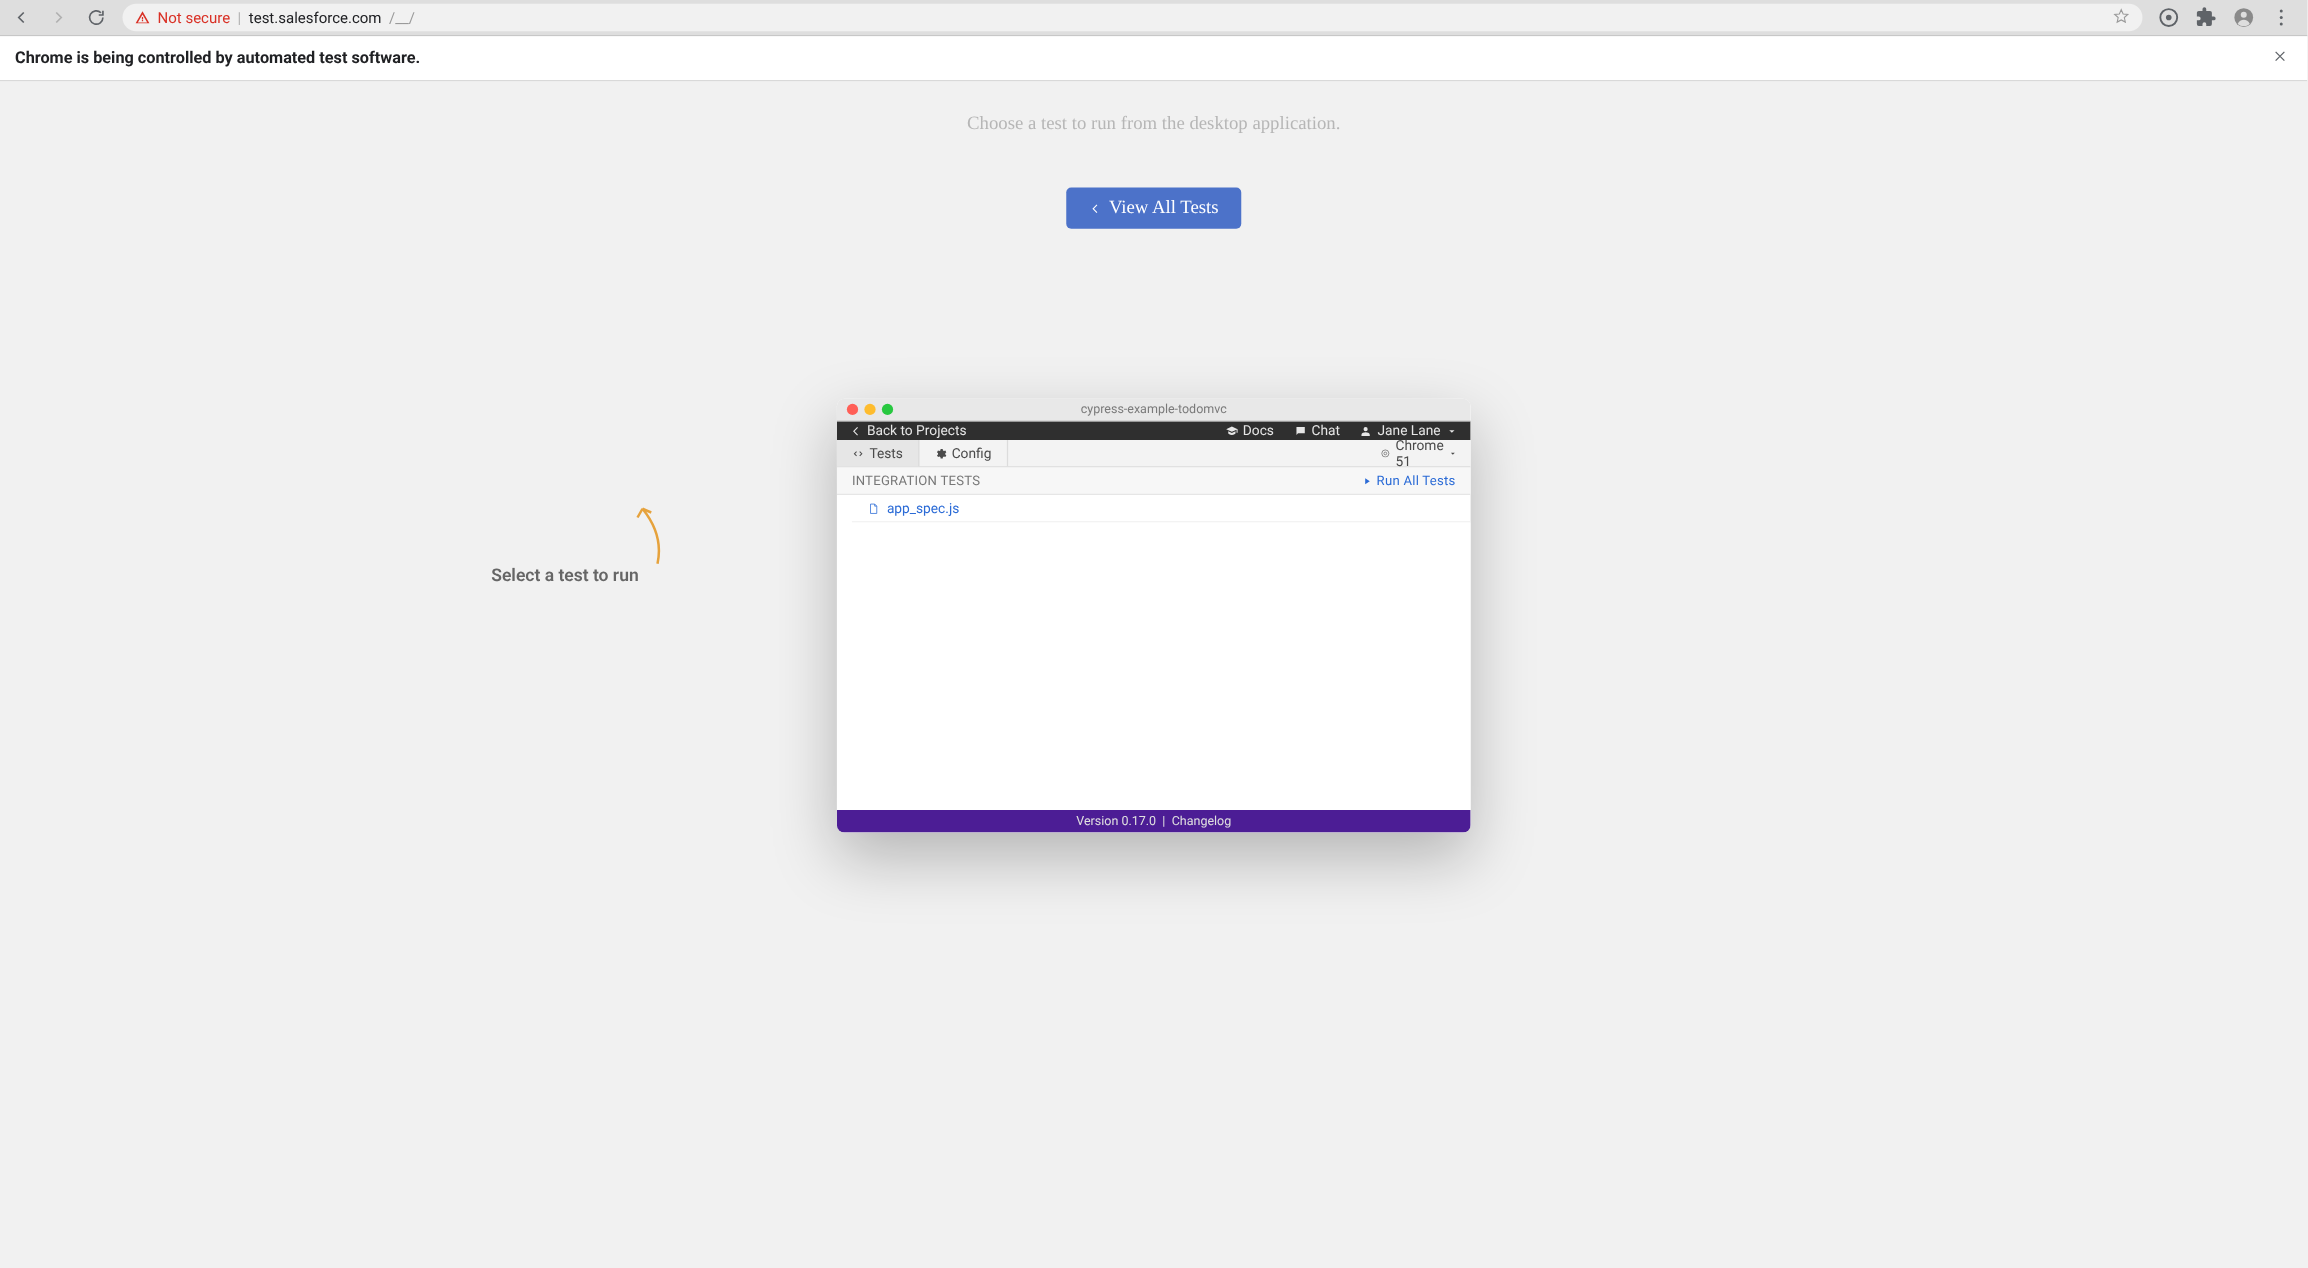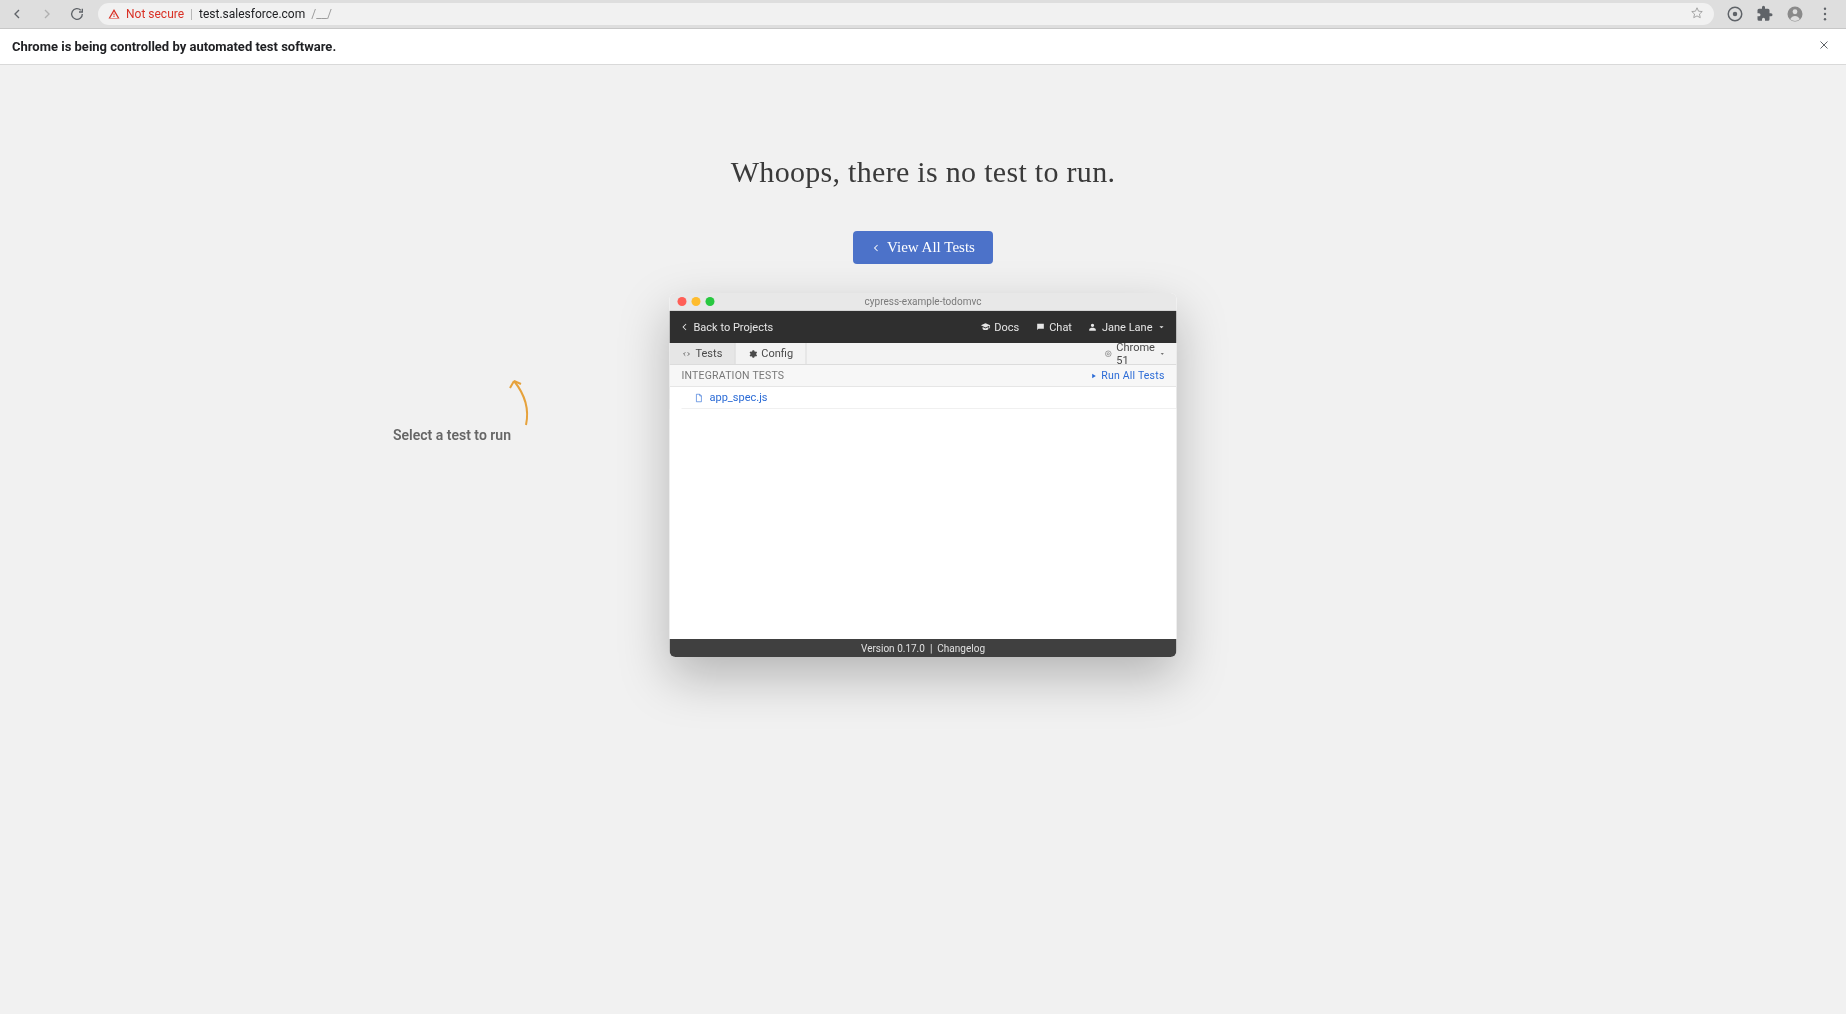--- a/index.html
+++ b/index.html
@@ -129,21 +129,21 @@
     position:absolute; left:8px; top:4px; display:flex; gap:5px;
   }
   .traffic-lights span{
     width:9px; height:9px; border-radius:50%; display:block;
   }
   .tl-red{background:#ff5f57;}
   .tl-yellow{background:#febc2e;}
   .tl-green{background:#28c840;}
 
   .app-nav{
-    height:32px;
+    height:15px;
     background:#2f2f2f;
     color:#e6e6e6;
     display:flex;
     align-items:center;
     font-size:11px;
     padding:0 10px;
     gap:16px;
   }
   .app-nav .back{
     display:flex; align-items:center; gap:4px; cursor:pointer;
@@ -203,21 +203,21 @@
     margin-left:12px;
   }
   .test-row svg{width:10px;height:10px;}
 
   .app-body-blank{
     height:230px;
     background:#fff;
   }
   .app-footer{
     height:18px;
-    background:#404040;
+    background:#4c1d95;
     color:#e0e0e0;
     font-size:10px;
     display:flex;
     align-items:center;
     justify-content:center;
     gap:5px;
   }
   .app-footer .changelog{ color:#e0e0e0; }
 
   
@@ -319,21 +319,21 @@
 <div class="info-bar">
   <span>Chrome is being controlled by automated test software.</span>
   <span class="close-x">
     <svg width="12" height="12" viewBox="0 0 24 24">
         <path stroke="currentColor" stroke-width="2" d="M5 5l14 14M19 5L5 19"></path>
       </svg>
   </span>
 </div>
 
 <div class="page">
-  <div class="headline">Whoops, there is no test to run.</div>
+  <div class="subhead">Choose a test to run from the desktop application.</div>
   <button class="view-all-btn">
     <svg viewBox="0 0 24 24">
         <path fill="currentColor" d="M15 4l-8 8 8 8 1.5-1.5L10 12l6.5-6.5z"></path>
       </svg>
     <span>View All Tests</span>
   </button>
 
   <div class="annotation-left">Select a test to run</div>
   <div class="annotation-right">...or run all tests.</div>
 

